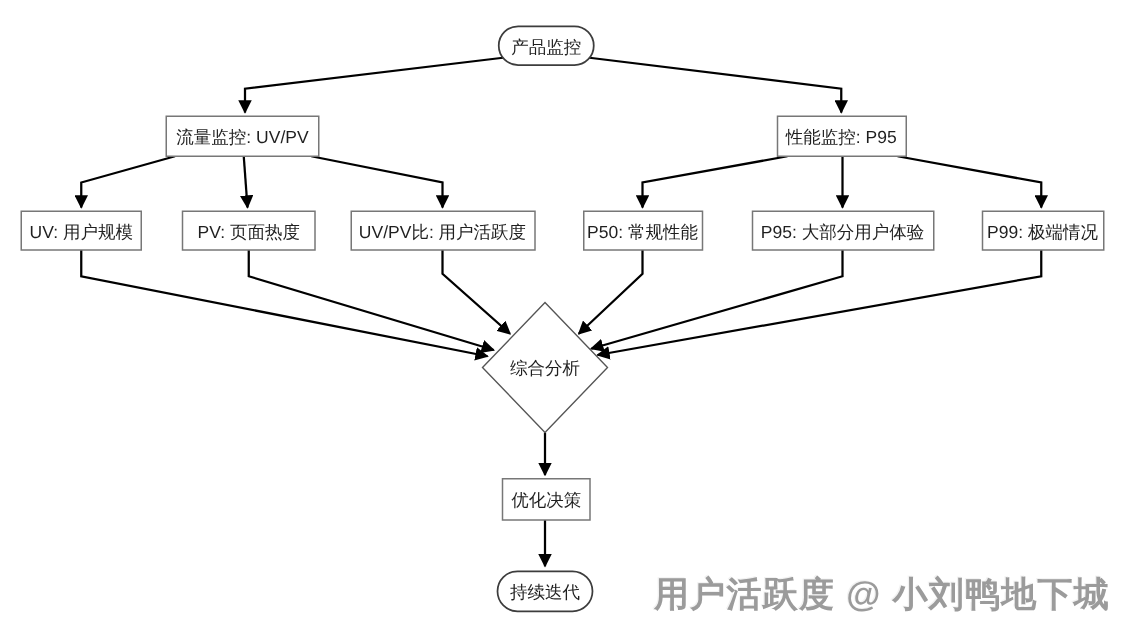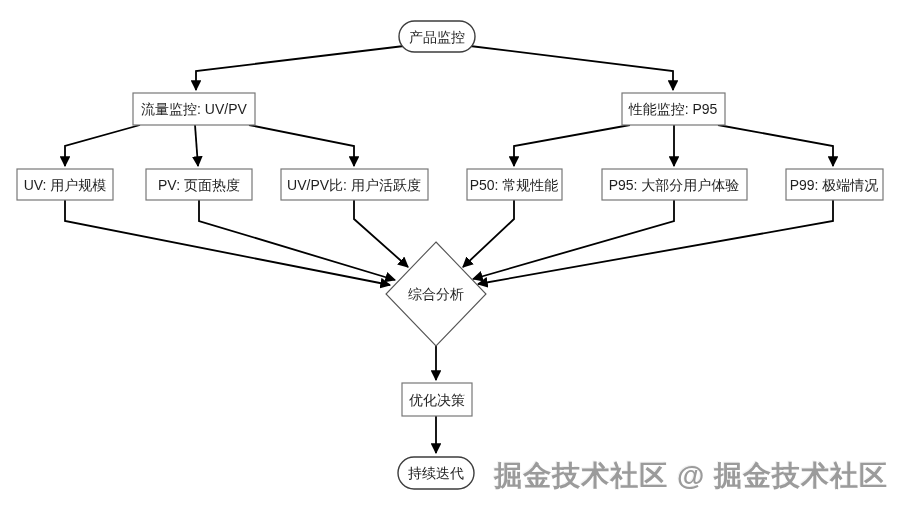--- a/index.html
+++ b/index.html
@@ -143,13 +143,13 @@
       <text x="437" y="400" text-anchor="middle" dominant-baseline="central">优化决策</text>
     </g>
 
     <g>
       <rect class="node-stadium" x="398" y="457" width="76" height="32" rx="16" ry="16"></rect>
       <text x="436" y="473" text-anchor="middle" dominant-baseline="central">持续迭代</text>
     </g>
   </svg>
 </div>
 
-<div class="watermark">掘金技术社区 @ 掘金技术社区</div>
+<div class="watermark">用户活跃度 @ 小刘鸭地下城</div>
 
 </body></html>

